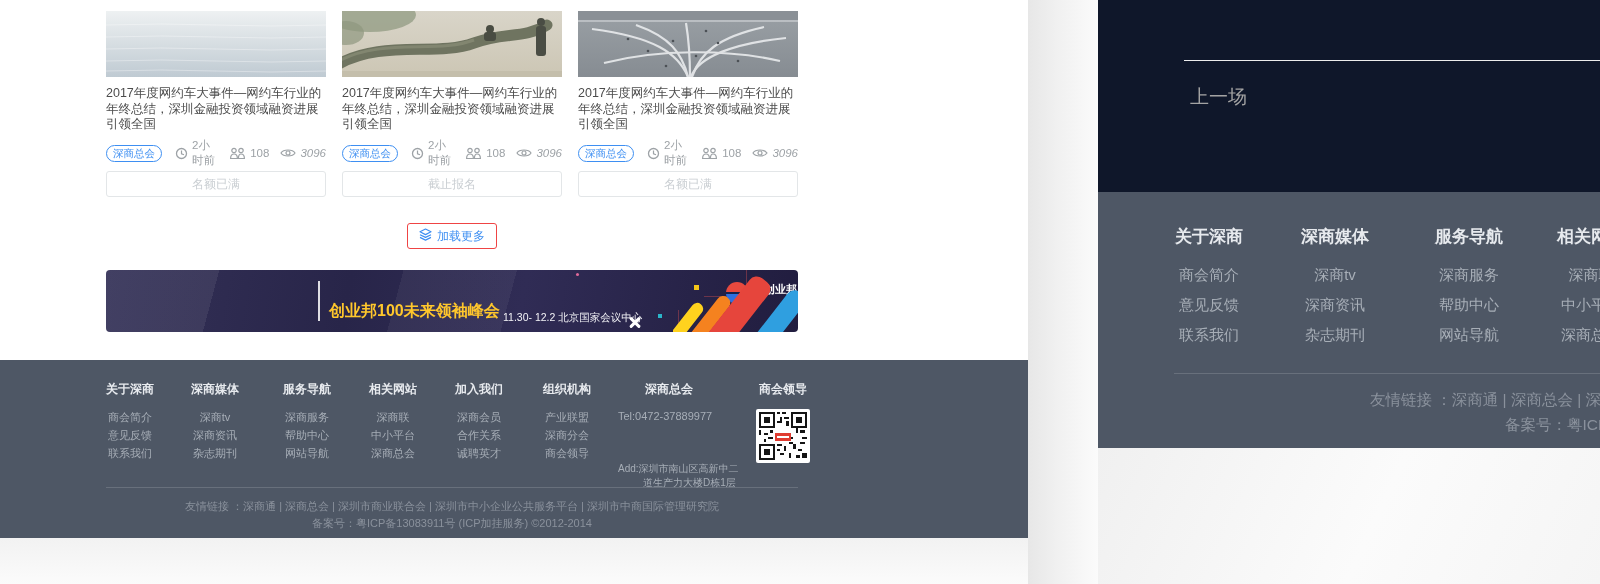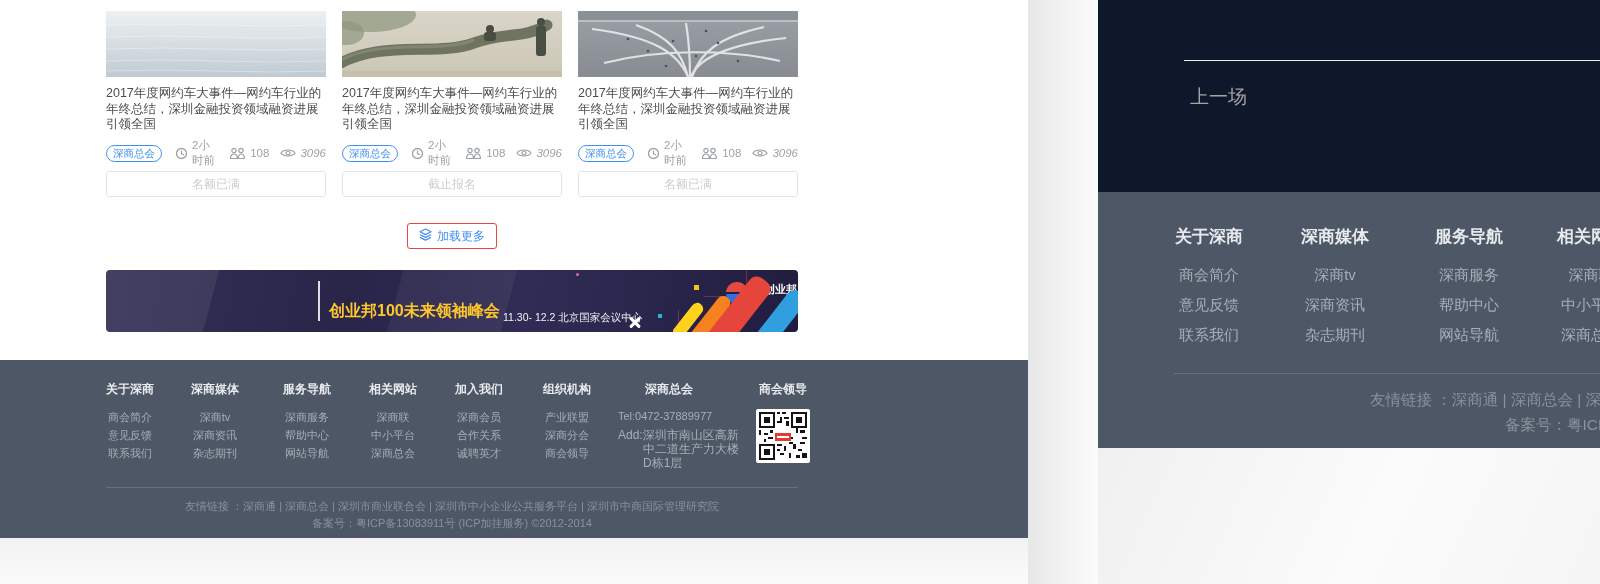--- a/index.html
+++ b/index.html
@@ -50,22 +50,22 @@
   .circ{position:absolute;background:rgba(214,80,80,.4);}
   
   .footer{position:absolute;left:0;top:360px;width:1028px;height:178px;background:#4e5765;}
   .f-col{position:absolute;top:21px;width:48px;text-align:center;}
   .f-col h5{margin:0;font-size:12px;font-weight:bold;color:#e7eaee;height:14px;white-space:nowrap;}
   .f-col ul{list-style:none;margin:15px 0 0;padding:0;}
   .f-col li{height:18px;font-size:11px;color:#a7aeb7;cursor:pointer;white-space:nowrap;}
   .f-contact{width:140px;text-align:left;}
   .f-contact h5{margin-left:27px;}
   .f-contact .tel{margin-top:15px;font-size:11px;color:#a7aeb7;height:18px;}
-  .f-contact .addr{font-size:12px;line-height:14px;color:#a7aeb7;width:124px;padding-left:25px;
-                   text-indent:-25px;box-sizing:border-box;}
+  .f-contact .addr{font-size:10px;line-height:14px;color:#a7aeb7;width:124px;padding-left:25px;
+                   text-indent:-25px;box-sizing:border-box;margin-top:34px;}
   .qr-box{margin:14px auto 0;width:54px;height:54px;background:#fff;border-radius:2px;
           display:flex;align-items:center;justify-content:center;}
   .f-divider{position:absolute;left:106px;top:127px;width:692px;height:1px;background:rgba(255,255,255,.15);}
   .f-line{position:absolute;left:106px;width:692px;text-align:center;font-size:11px;color:#8a919c;white-space:nowrap;}
   .f-line1{top:139px;cursor:pointer;}
   .f-line2{top:156px;}
   .below-left{position:absolute;left:0;top:538px;width:1028px;height:46px;
           background:linear-gradient(180deg,#f2f2f2,#fbfbfb);}
   
   .gap-strip{position:absolute;left:1028px;top:0;width:70px;height:584px;

